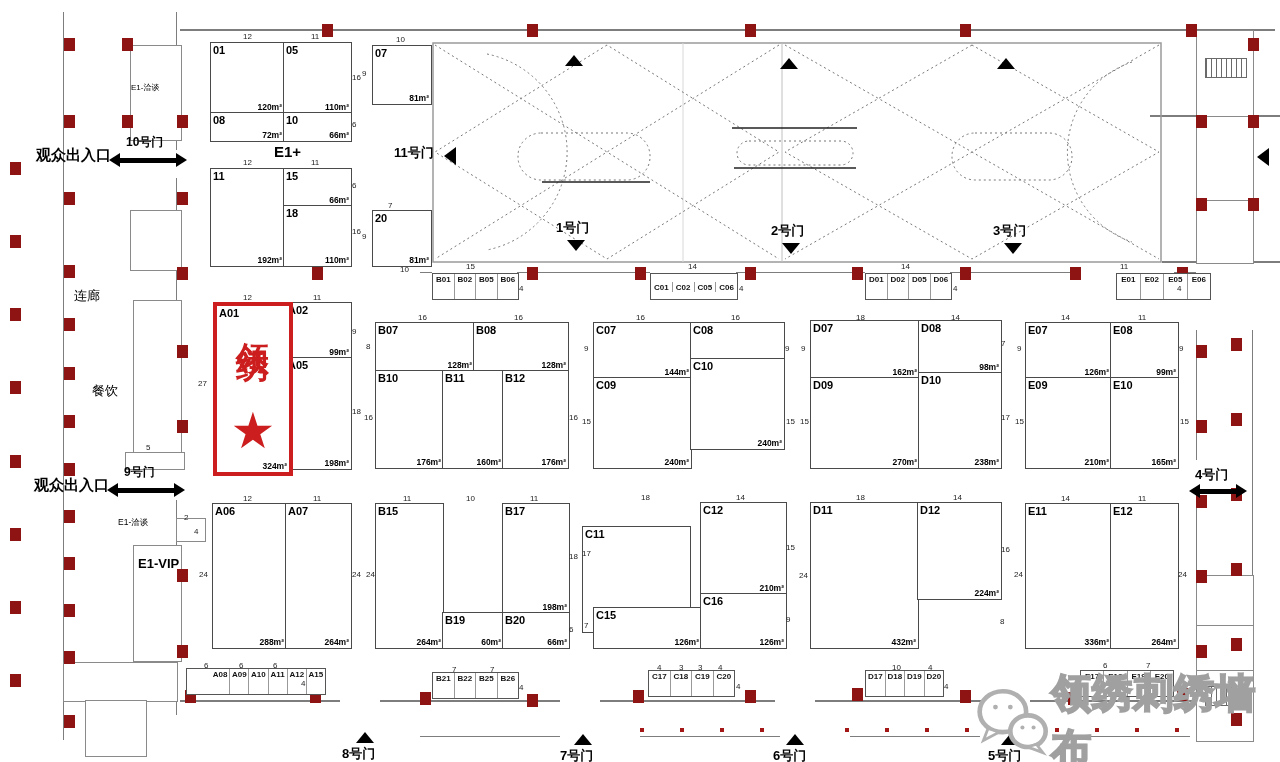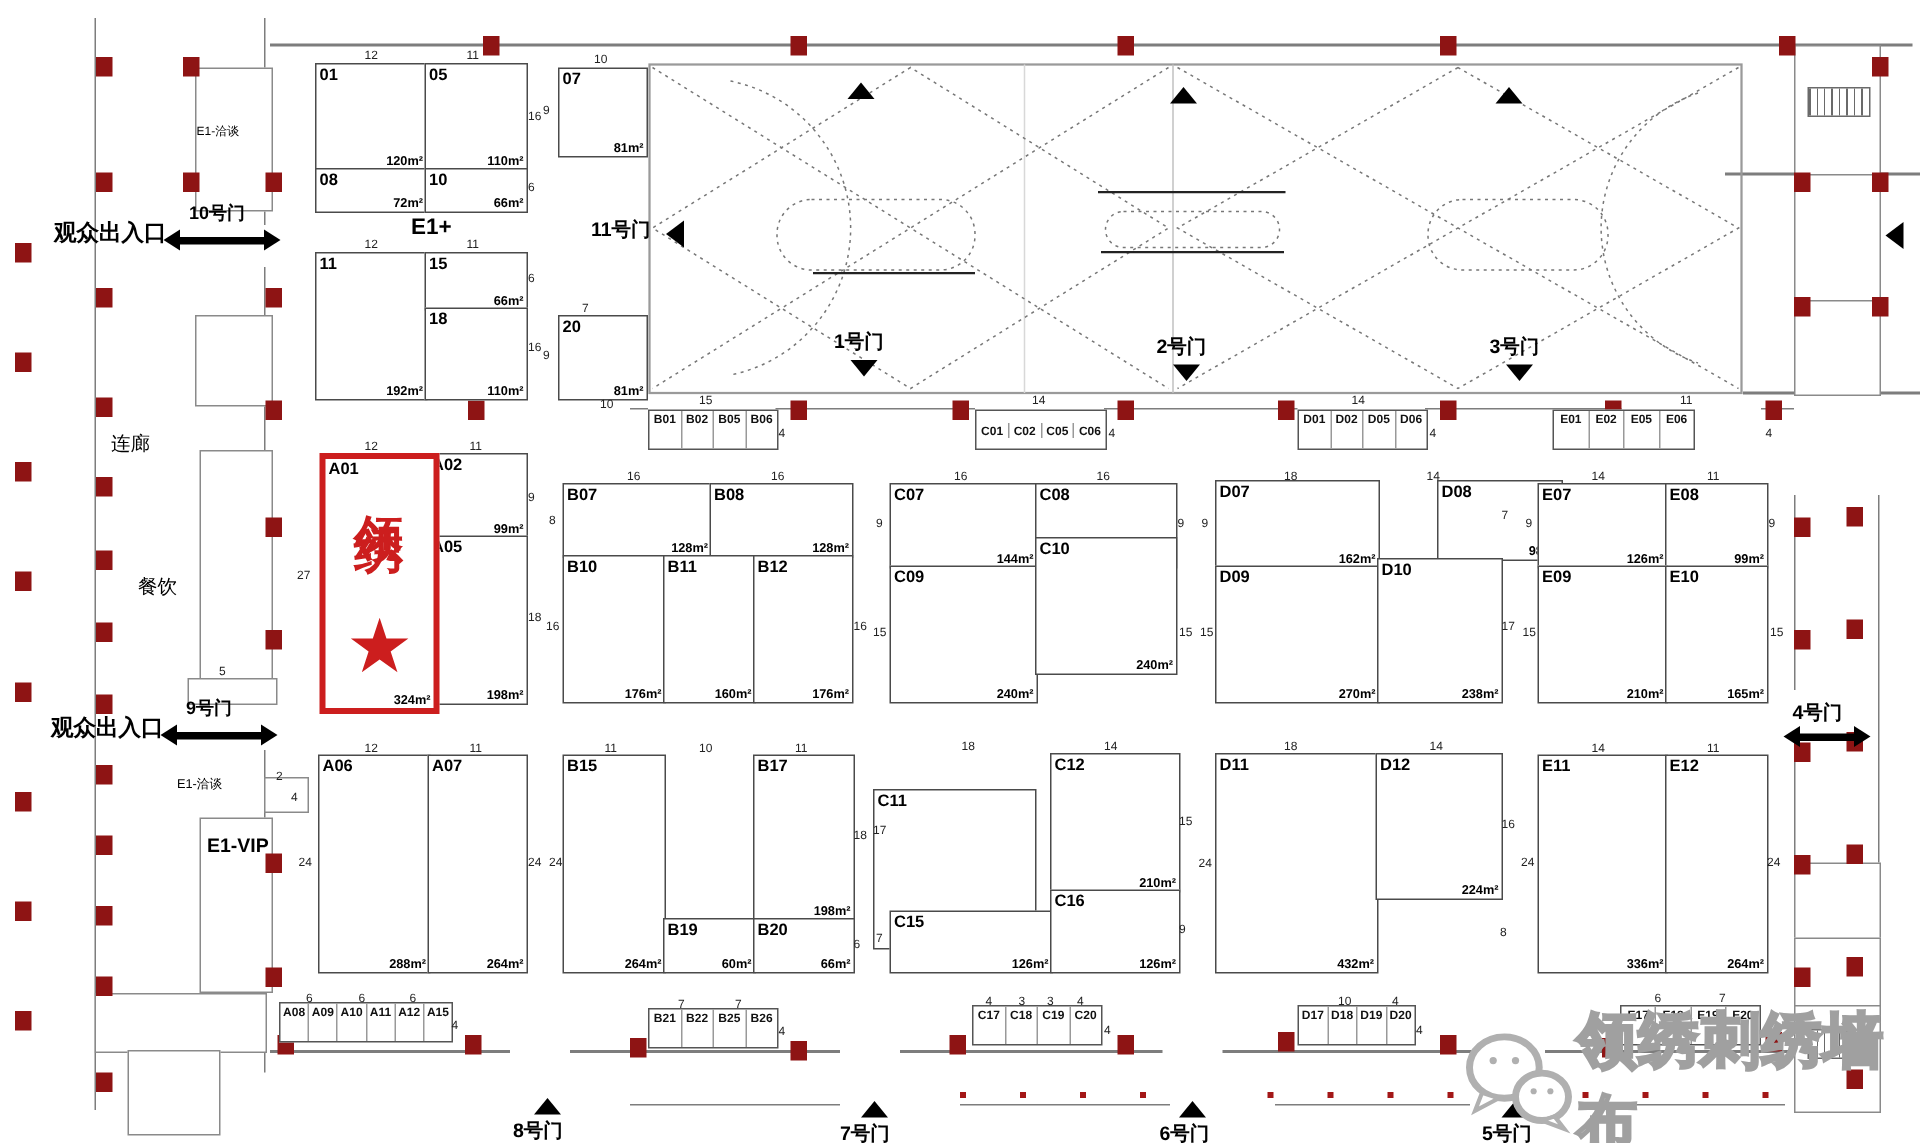--- a/index.html
+++ b/index.html
@@ -369,21 +369,21 @@
       <span class="ba">126m²</span>
     </div>
     <div class="booth" style="left: 700px; top: 593px; width: 85px; height: 54px;">
       <span class="bid">C16</span>
       <span class="ba">126m²</span>
     </div>
     <div class="booth" style="left: 810px; top: 320px; width: 108px; height: 57px;">
       <span class="bid">D07</span>
       <span class="ba">162m²</span>
     </div>
-    <div class="booth" style="left: 958px; top: 320px; width: 82px; height: 52px;">
+    <div class="booth" style="left: 918px; top: 320px; width: 82px; height: 52px;">
       <span class="bid">D08</span>
       <span class="ba">98m²</span>
     </div>
     <div class="booth" style="left: 810px; top: 377px; width: 108px; height: 90px;">
       <span class="bid">D09</span>
       <span class="ba">270m²</span>
     </div>
     <div class="booth" style="left: 918px; top: 372px; width: 82px; height: 95px;">
       <span class="bid">D10</span>
       <span class="ba">238m²</span>
@@ -431,27 +431,27 @@
       <span class="scell">C02</span>
       <span class="scell">C05</span>
       <span class="scell">C06</span>
     </div>
     <div class="strip" style="left: 865px; top: 273px; width: 85px; height: 25px;">
       <span class="scell">D01</span>
       <span class="scell">D02</span>
       <span class="scell">D05</span>
       <span class="scell">D06</span>
     </div>
-    <div class="strip" style="left: 1035px; top: 273px; width: 93px; height: 25px;">
+    <div class="strip" style="left: 1116px; top: 273px; width: 93px; height: 25px;">
       <span class="scell">E01</span>
       <span class="scell">E02</span>
       <span class="scell">E05</span>
       <span class="scell">E06</span>
     </div>
-    <div class="strip" style="left: 186px; top: 668px; width: 114px; height: 25px;">
+    <div class="strip" style="left: 186px; top: 668px; width: 114px; height: 25px; padding-left: 24px;">
       <span class="scell">A08</span>
       <span class="scell">A09</span>
       <span class="scell">A10</span>
       <span class="scell">A11</span>
       <span class="scell">A12</span>
       <span class="scell">A15</span>
     </div>
     <div class="strip" style="left: 432px; top: 672px; width: 85px; height: 25px;">
       <span class="scell">B21</span>
       <span class="scell">B22</span>

